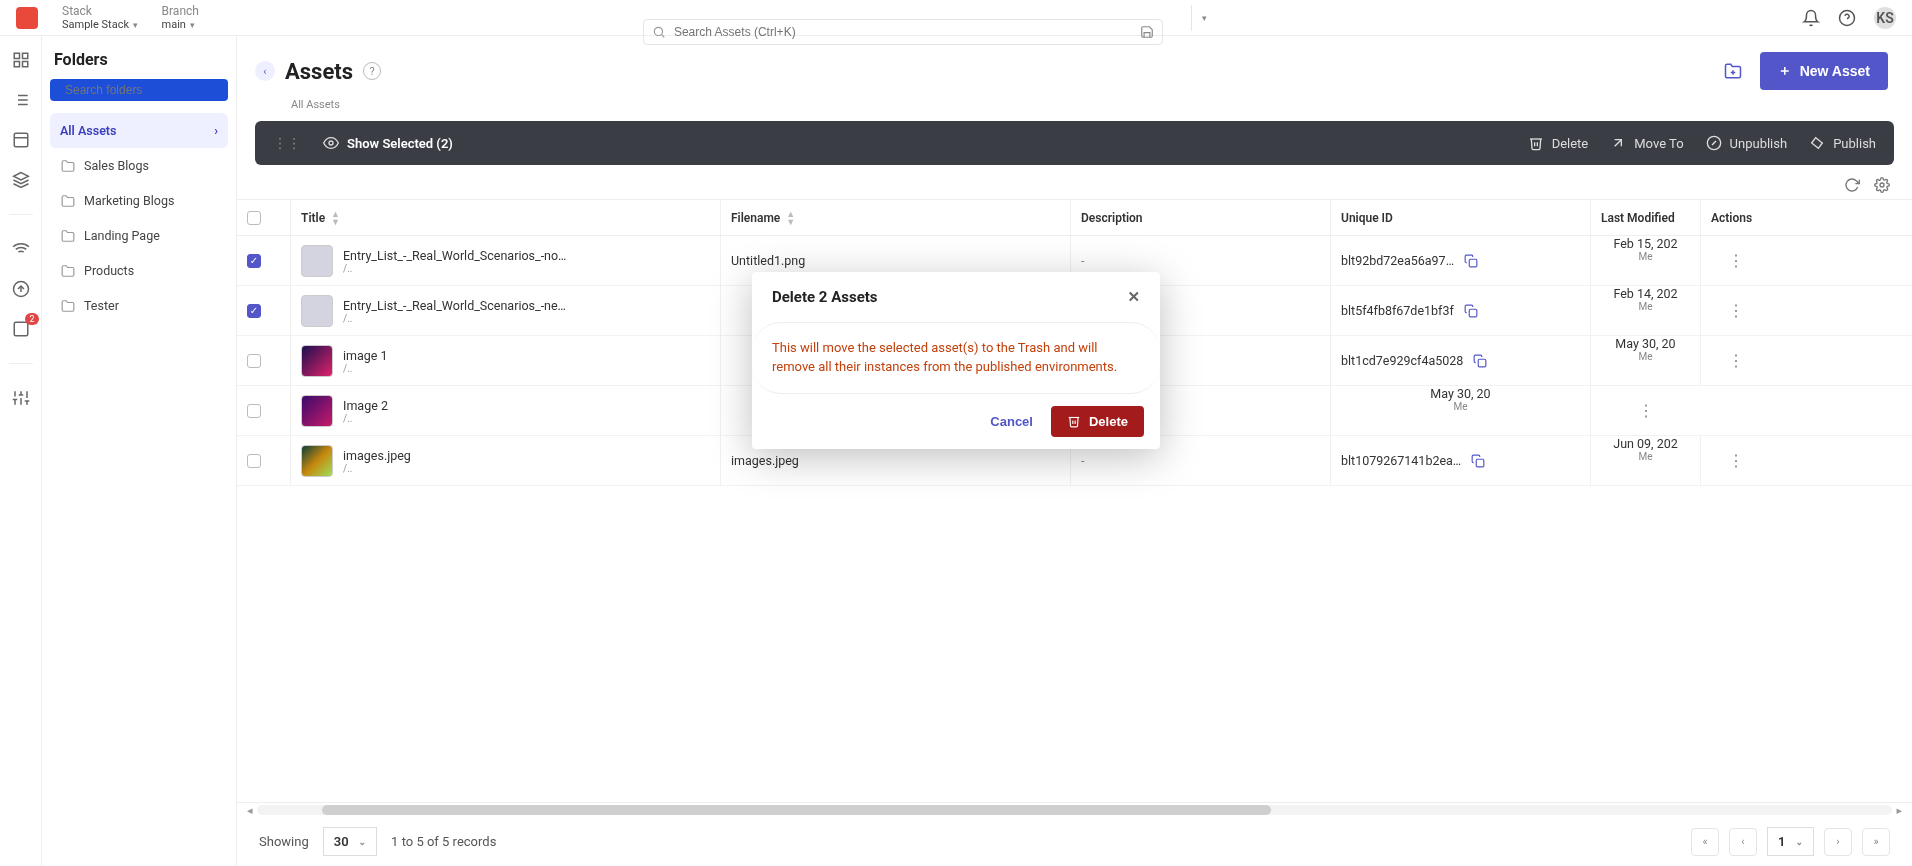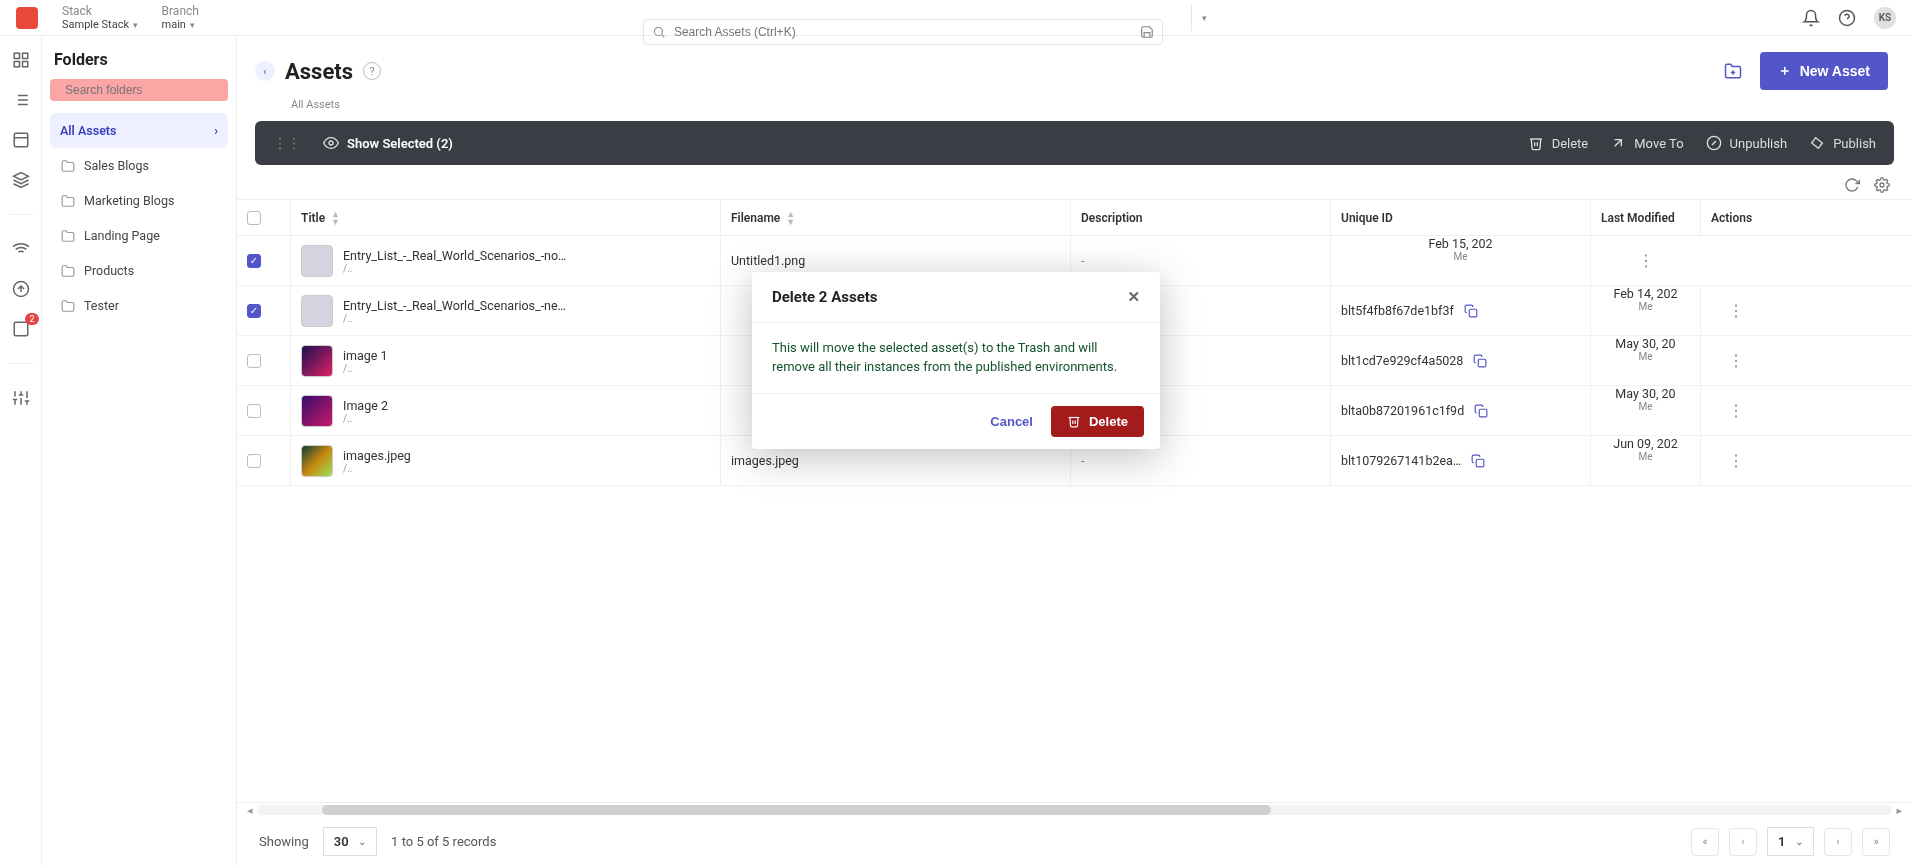--- a/index.html
+++ b/index.html
@@ -47,21 +47,21 @@
 .search-wrap input {
   border:none; outline:none; flex:1; font-size:12px;
   color:#555; background:transparent;
 }
 .search-right { display:flex; gap:10px; align-items:center; color:#888; }
 .search-ext { margin-left:4px; border-left:1px solid #e4e4e9; display:flex; align-items:center; padding-left:10px; gap:10px; height:26px; }
 
 .topbar-right { margin-left:auto; display:flex; align-items:center; gap:18px; color:#555; }
 .avatar-badge {
   width:22px;height:22px;border-radius:50%;
-  background:#e0e0e0; font-size:10px; font-weight:600;
+  background:#e0e0e0; font-size:14px; font-weight:600;
   display:flex;align-items:center;justify-content:center;
 }
 
 
 .shell { display:flex; height: calc(100% - 36px); }
 .rail {
   width:42px; border-right:1px solid #eee;
   display:flex; flex-direction:column; align-items:center;
   padding-top:14px; gap:20px;
   color:#666;
@@ -76,21 +76,21 @@
 
 
 .folders {
   width:195px; border-right:1px solid #eee;
   padding:14px 8px 0 8px;
   display:flex; flex-direction:column;
 }
 .folders h2 { font-size:16px; font-weight:700; margin:0 4px 10px; }
 .fsearch {
   display:flex; align-items:center; gap:6px;
-  background:#fca5a5; border-radius:4px;
+  background:#1d4ed8; border-radius:4px;
   padding:4px 8px; font-size:12px; color:#888;
   margin-bottom:12px;
 }
 .fsearch input { border:none;outline:none;background:transparent;flex:1;font-size:12px; }
 .fitem {
   display:flex; align-items:center; gap:8px;
   padding:10px 10px; border-radius:6px; font-size:12.5px;
   color:#444; cursor:pointer;
 }
 .fitem.active { background:#eef0ff; color:#3a3fbd; font-weight:600; justify-content:space-between; }
@@ -223,22 +223,22 @@
   width:408px; background:#fff; border-radius:4px;
   box-shadow:0 8px 40px rgba(0,0,0,0.25);
   display:flex; flex-direction:column;
 }
 .modal-head {
   display:flex; align-items:center; justify-content:space-between;
   padding:16px 20px; font-size:15px; font-weight:700;
 }
 .modal-close { color:#666; font-size:15px; cursor:pointer; }
 .modal-body {
-  padding:16px 20px; font-size:13px; color:#14532d; line-height:1.45;
-  border-top:1px solid #eee; border-bottom:1px solid #eee;
+  padding:16px 20px; font-size:13px; color:#c2410c; line-height:1.45;
+  border-top:1px solid #eee; border-bottom:1px solid #eee;border-radius:29px;
 }
 .modal-foot {
   display:flex; justify-content:flex-end; gap:18px; padding:12px 16px;
   align-items:center;
 }
 .btn-text { color:#5256c8; font-weight:600; background:none;border:none;font-size:13px; }
 .btn-danger {
   background:#a31b1b; color:#fff; border:none; border-radius:4px;
   padding:8px 16px; font-size:13px; font-weight:600;
   display:flex; align-items:center; gap:8px;
@@ -546,20 +546,29 @@
                 <span class="title-main">Entry_List_-_Real_World_Scenarios_-no…</span>
                 <span class="title-sub">/..</span>
               </div>
             </div>
             <div>
               <span>Untitled1.png</span>
             </div>
             <div class="descr-cell">
               <span>-</span>
             </div>
+            <div class="uid-cell">
+              <span>blt92bd72ea56a97…</span>
+              <span class="copy-icon">
+                <svg width="14" height="14" viewBox="0 0 24 24" fill="none" stroke="#5256c8" stroke-width="2">
+                  <rect x="9" y="9" width="13" height="13" rx="2"></rect>
+                  <path d="M5 15H4a2 2 0 0 1-2-2V4a2 2 0 0 1 2-2h9a2 2 0 0 1 2 2v1"></path>
+                </svg>
+              </span>
+            </div>
             <div class="mod-cell">
               <span>Feb 15, 202</span>
               <span class="mod-by">Me</span>
             </div>
             <div class="row-more">⋮</div>
           </div>
           <div class="tbl-row">
             <div>
               <span class="chk checked">✓</span>
             </div>
@@ -632,29 +641,20 @@
               <div class="title-stack">
                 <span class="title-main">Image 2</span>
                 <span class="title-sub">/..</span>
               </div>
             </div>
             <div>
               <span></span>
             </div>
             <div class="descr-cell">
               <span>-</span>
-            </div>
-            <div class="uid-cell">
-              <span>blta0b87201961c1f9d</span>
-              <span class="copy-icon">
-                <svg width="14" height="14" viewBox="0 0 24 24" fill="none" stroke="#5256c8" stroke-width="2">
-                  <rect x="9" y="9" width="13" height="13" rx="2"></rect>
-                  <path d="M5 15H4a2 2 0 0 1-2-2V4a2 2 0 0 1 2-2h9a2 2 0 0 1 2 2v1"></path>
-                </svg>
-              </span>
             </div>
             <div class="mod-cell">
               <span>May 30, 20</span>
               <span class="mod-by">Me</span>
             </div>
             <div class="row-more">⋮</div>
           </div>
           <div class="tbl-row">
             <div>
               <span class="chk"></span>

